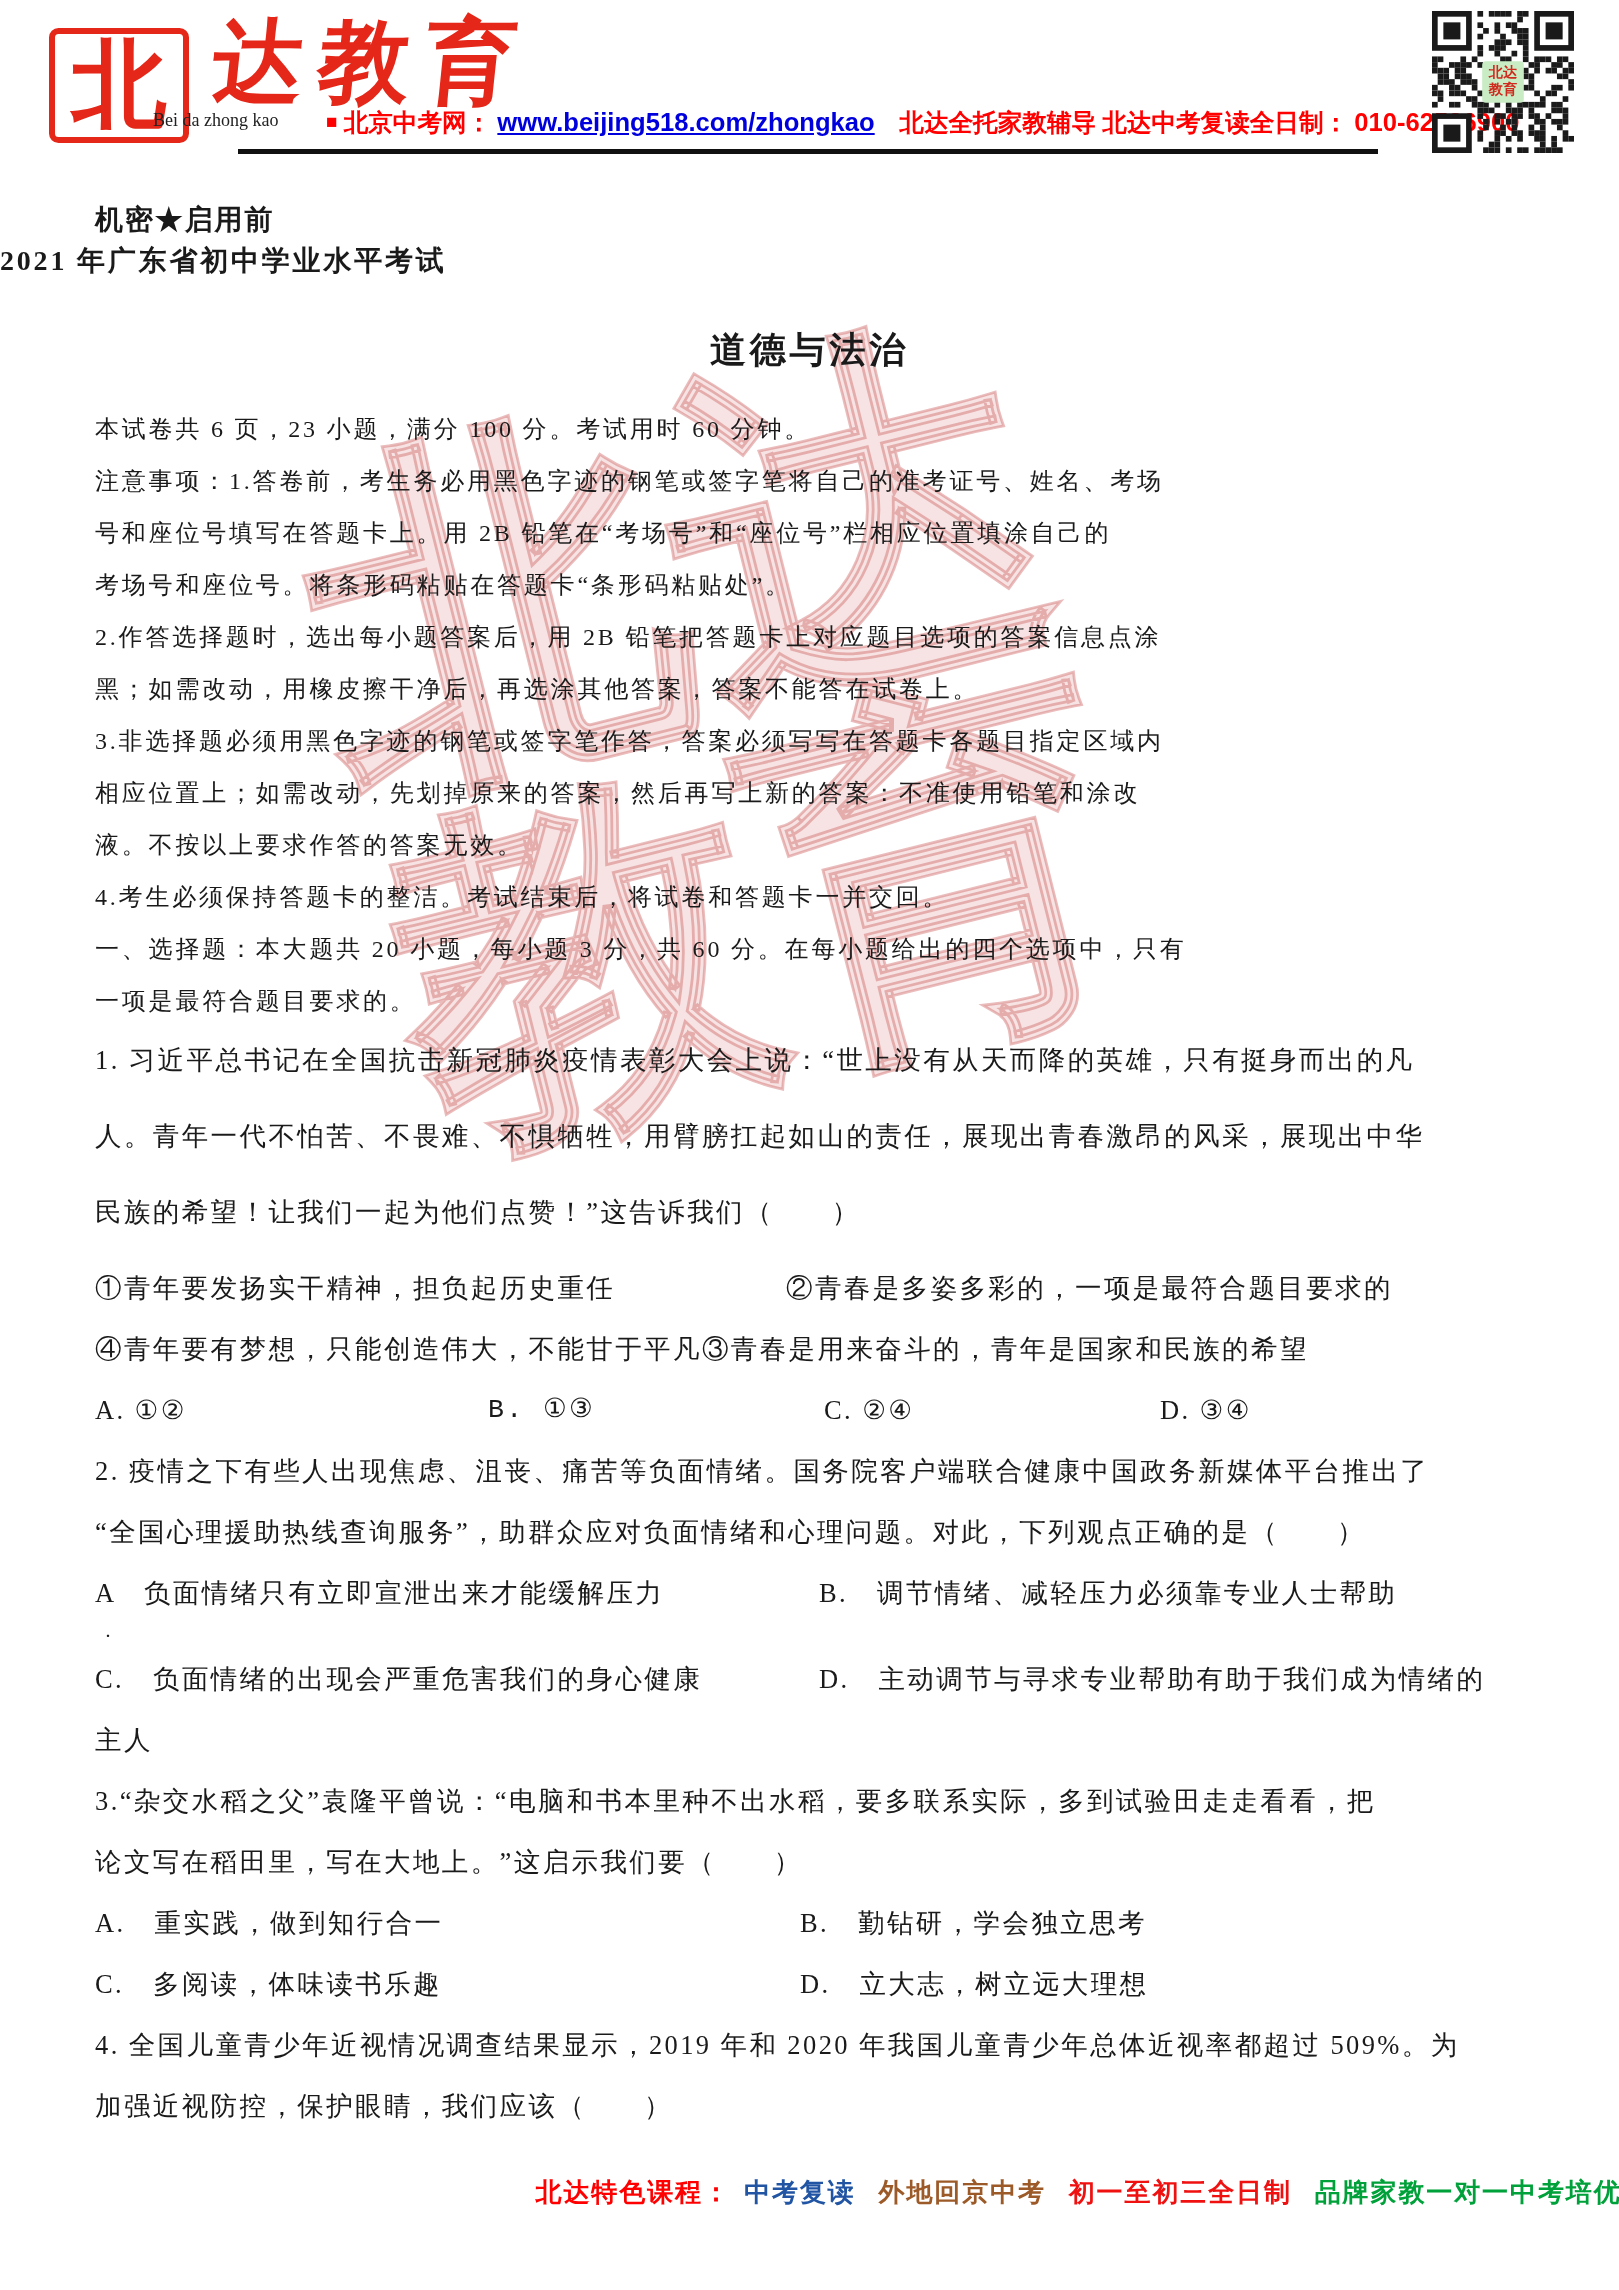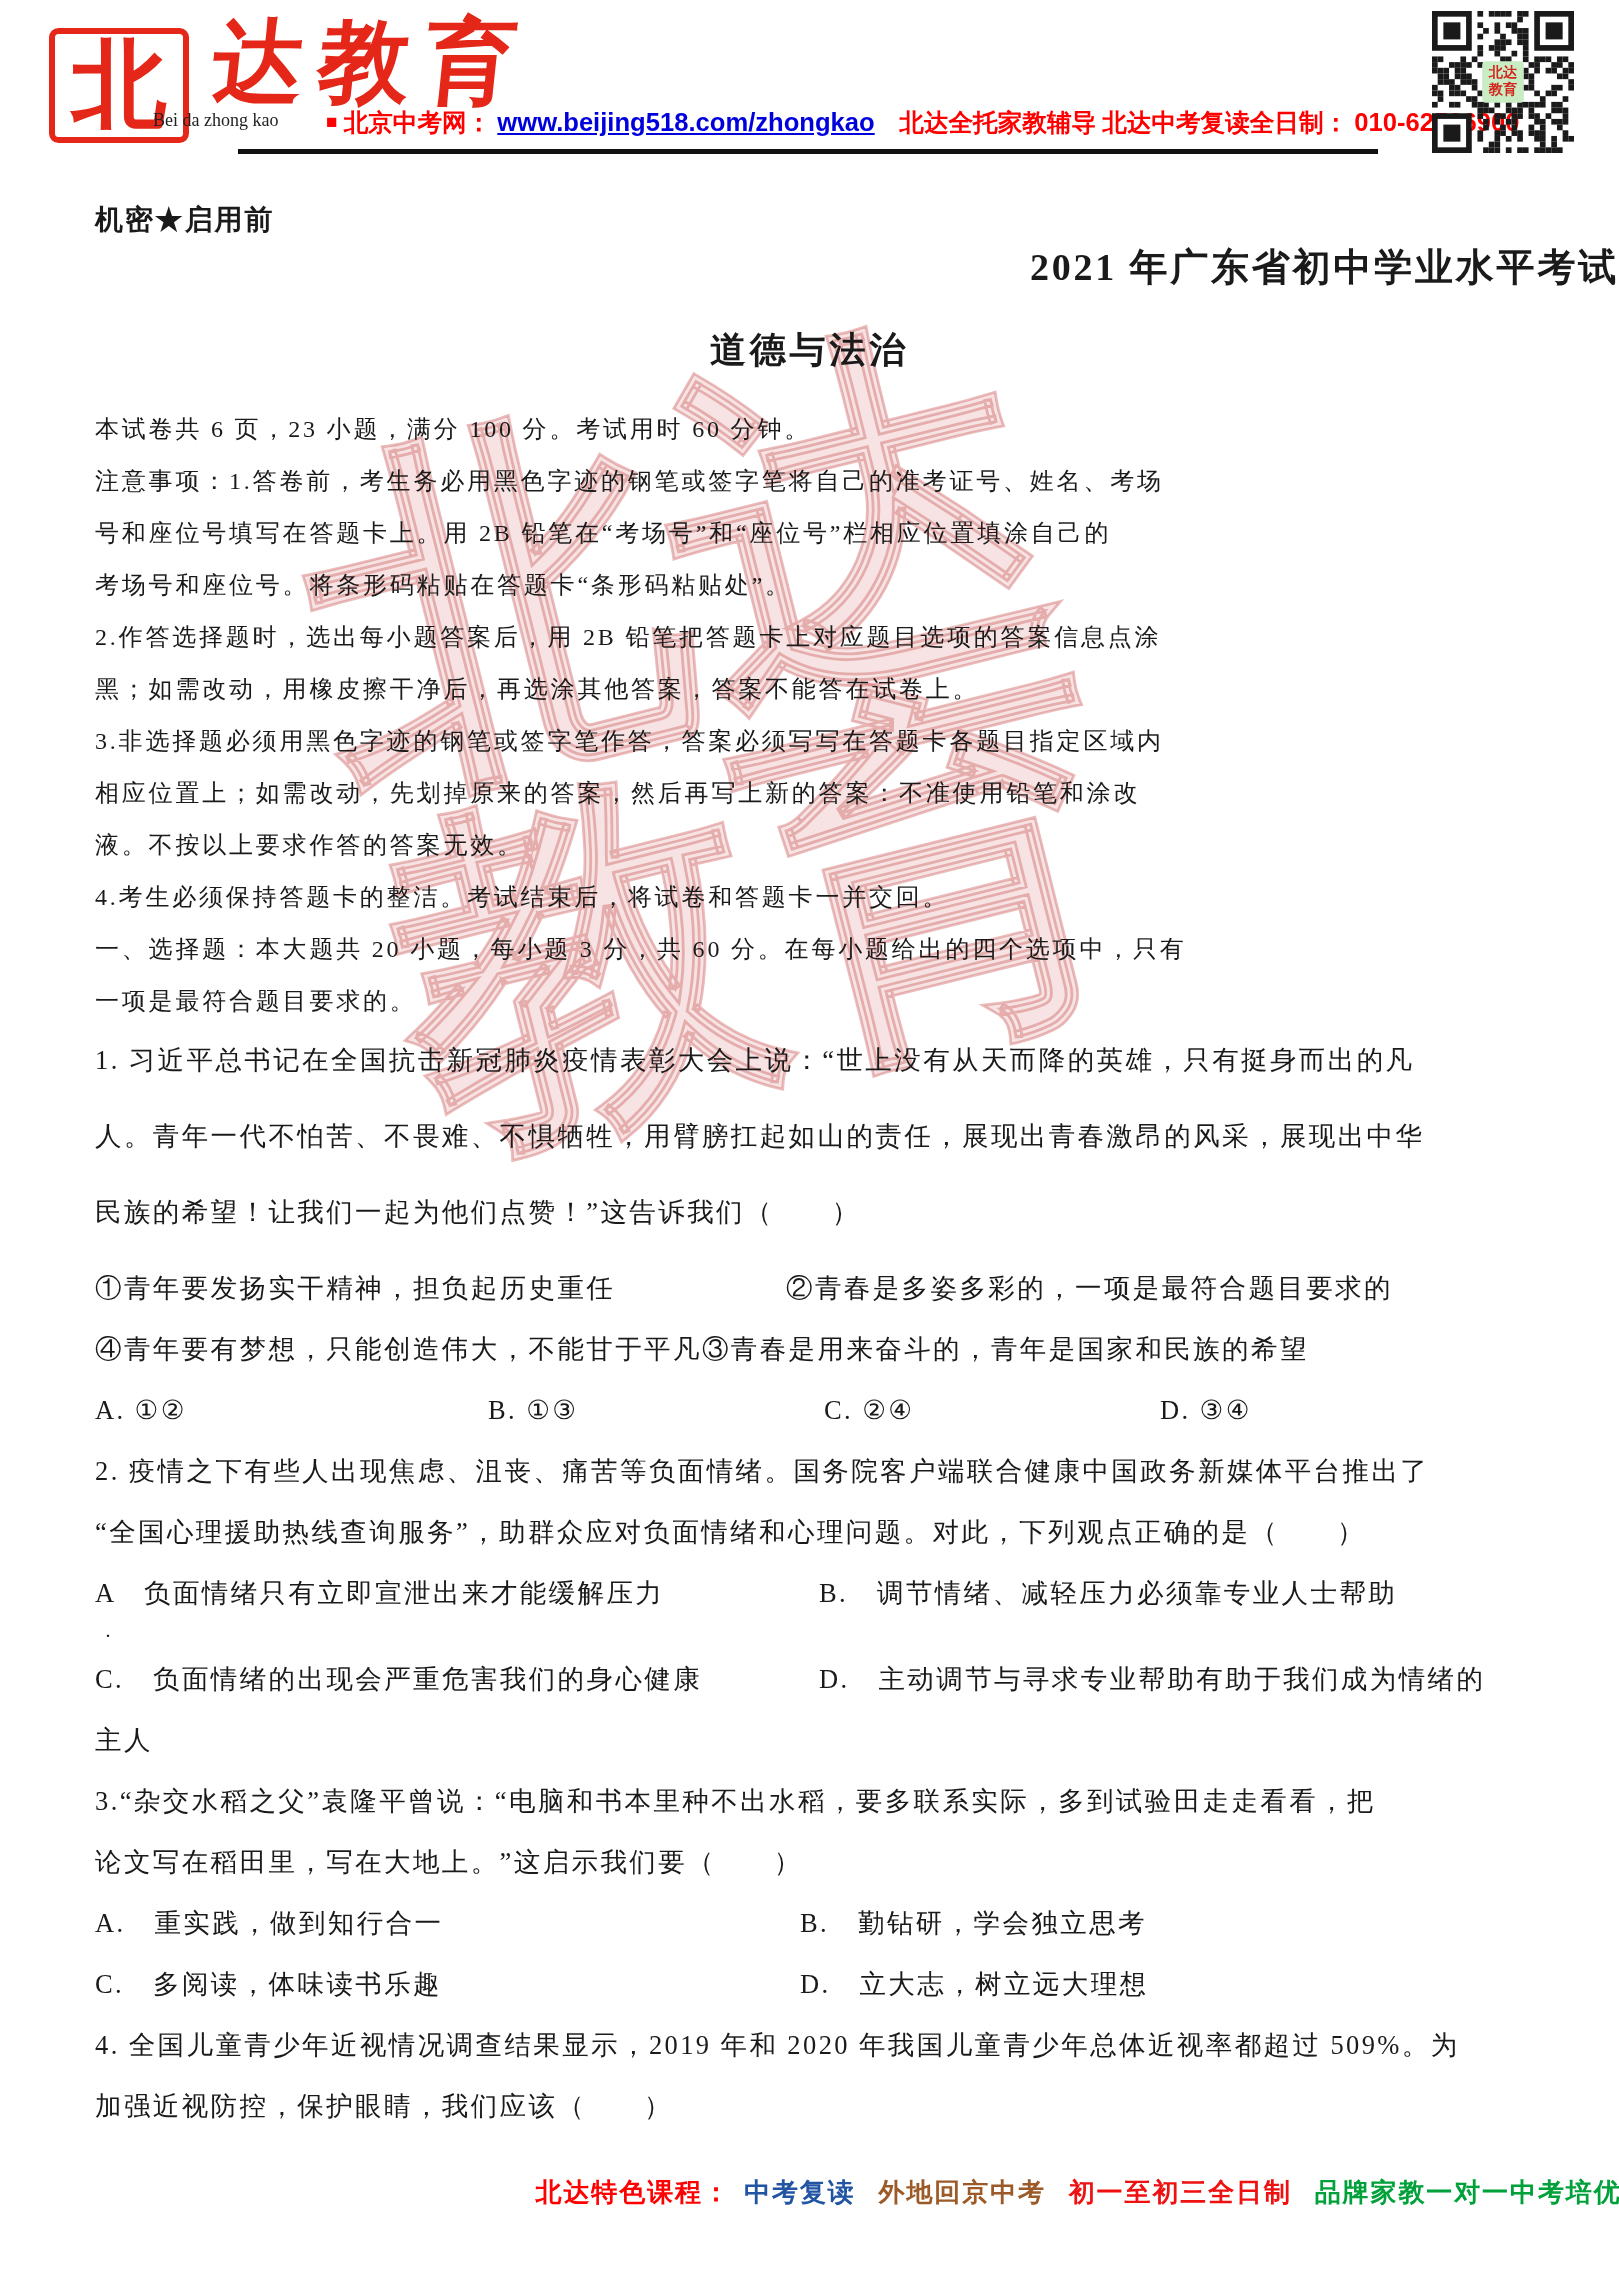--- a/index.html
+++ b/index.html
@@ -25,22 +25,22 @@
 
   .qr{position:absolute;left:1432px;top:11.4px;width:142px;height:142px;}
 
   
   .watermark{position:absolute;left:293px;top:379px;width:852px;
              transform:rotate(-14deg);
              font-size:369px;line-height:0.98;font-weight:bold;text-align:center;
              color:rgba(231,170,170,0.33);-webkit-text-stroke:2.8px rgba(205,95,95,0.42);
              pointer-events:none;white-space:pre-line;}
   .secrecy{position:absolute;left:95px;top:201px;font-size:28px;font-weight:bold;letter-spacing:1.9px;}
-  .title{position:absolute;left:0;top:242px;width:1619px;text-align:right;
-         font-size:38px;font-weight:bold;letter-spacing:2.8px;}
+  .title{position:absolute;left:0;top:242px;width:1619px;text-align:left;
+         font-size:28px;font-weight:bold;letter-spacing:2.8px;}
   .subtitle{position:absolute;left:0;top:326px;width:1619px;text-align:center;
             font-size:36px;font-weight:bold;letter-spacing:3.8px;}
 
   .intro{position:absolute;left:95px;top:403px;width:1434px;}
   .intro .iline{height:52px;line-height:52px;font-size:24px;font-weight:normal;
                 letter-spacing:2.8px;white-space:nowrap;}
 
   .qbody{position:absolute;left:95px;top:1030px;width:1448px;}
   .qline{height:61px;line-height:61px;font-size:26.5px;letter-spacing:2.4px;white-space:nowrap;}
   .qline.wide{margin-bottom:15px;}
@@ -311,21 +311,21 @@
       <div class="qline qrow">
         <span class="cell" style="width: 691px;">①青年要发扬实干精神，担负起历史重任</span>
         <span class="cell">②青春是多姿多彩的，一项是最符合题目要求的</span>
       </div>
       <div class="qline qrow">
         <span class="cell">④青年要有梦想，只能创造伟大，不能甘于平凡</span>
         <span class="cell" style="width: 672px;">③青春是用来奋斗的，青年是国家和民族的希望</span>
       </div>
       <div class="qline qrow">
         <span class="cell" style="width: 393px;">A. ①②</span>
-        <span class="cell" style="width: 336px;">B. ①③</span>
+        <span class="cell" style="width: 336px; font-family: Liberation Mono, monospace;">B. ①③</span>
         <span class="cell" style="width: 336px;">C. ②④</span>
         <span class="cell">D. ③④</span>
       </div>
       <div class="qline">2. 疫情之下有些人出现焦虑、沮丧、痛苦等负面情绪。国务院客户端联合健康中国政务新媒体平台推出了</div>
       <div class="qline">“全国心理援助热线查询服务”，助群众应对负面情绪和心理问题。对此，下列观点正确的是（　　）</div>
       <div class="qline qrow">
         <span class="cell" style="width: 724px;">A　负面情绪只有立即宣泄出来才能缓解压力</span>
         <span class="cell">B.　调节情绪、减轻压力必须靠专业人士帮助</span>
       </div>
       <div class="mark">·</div>

